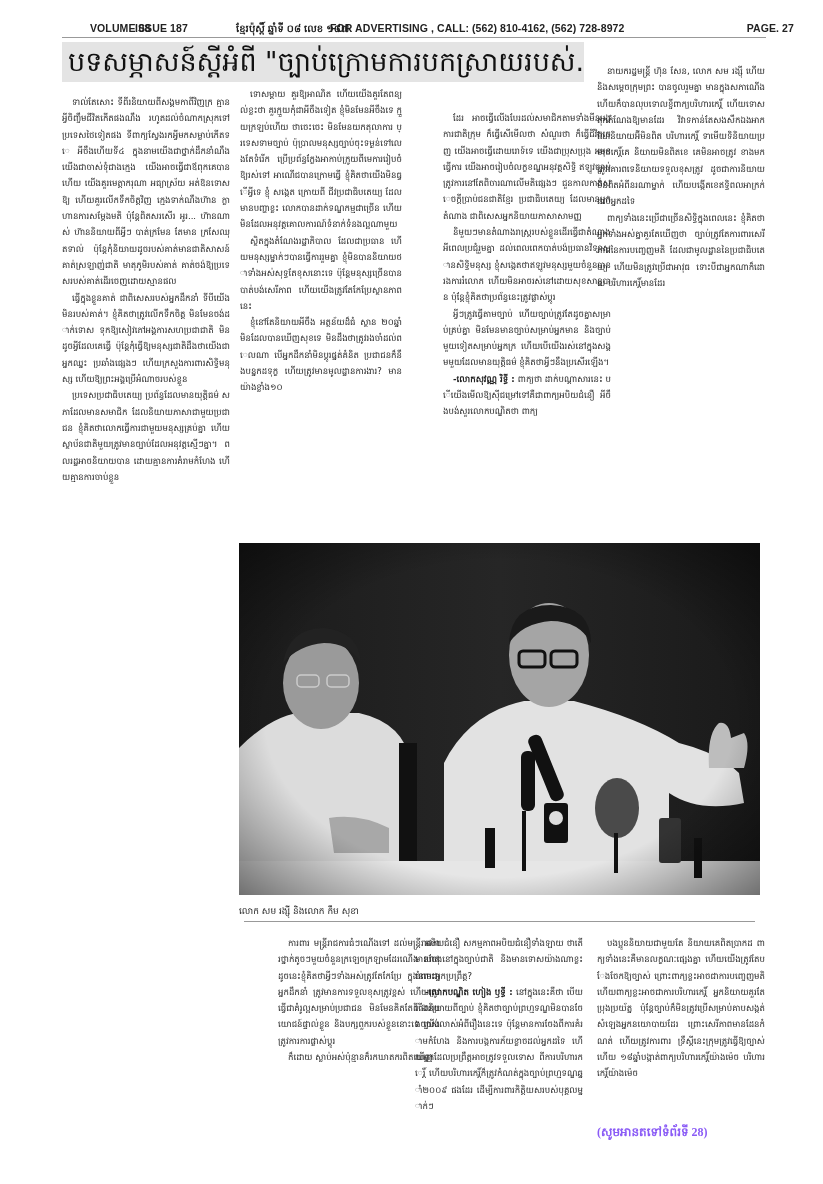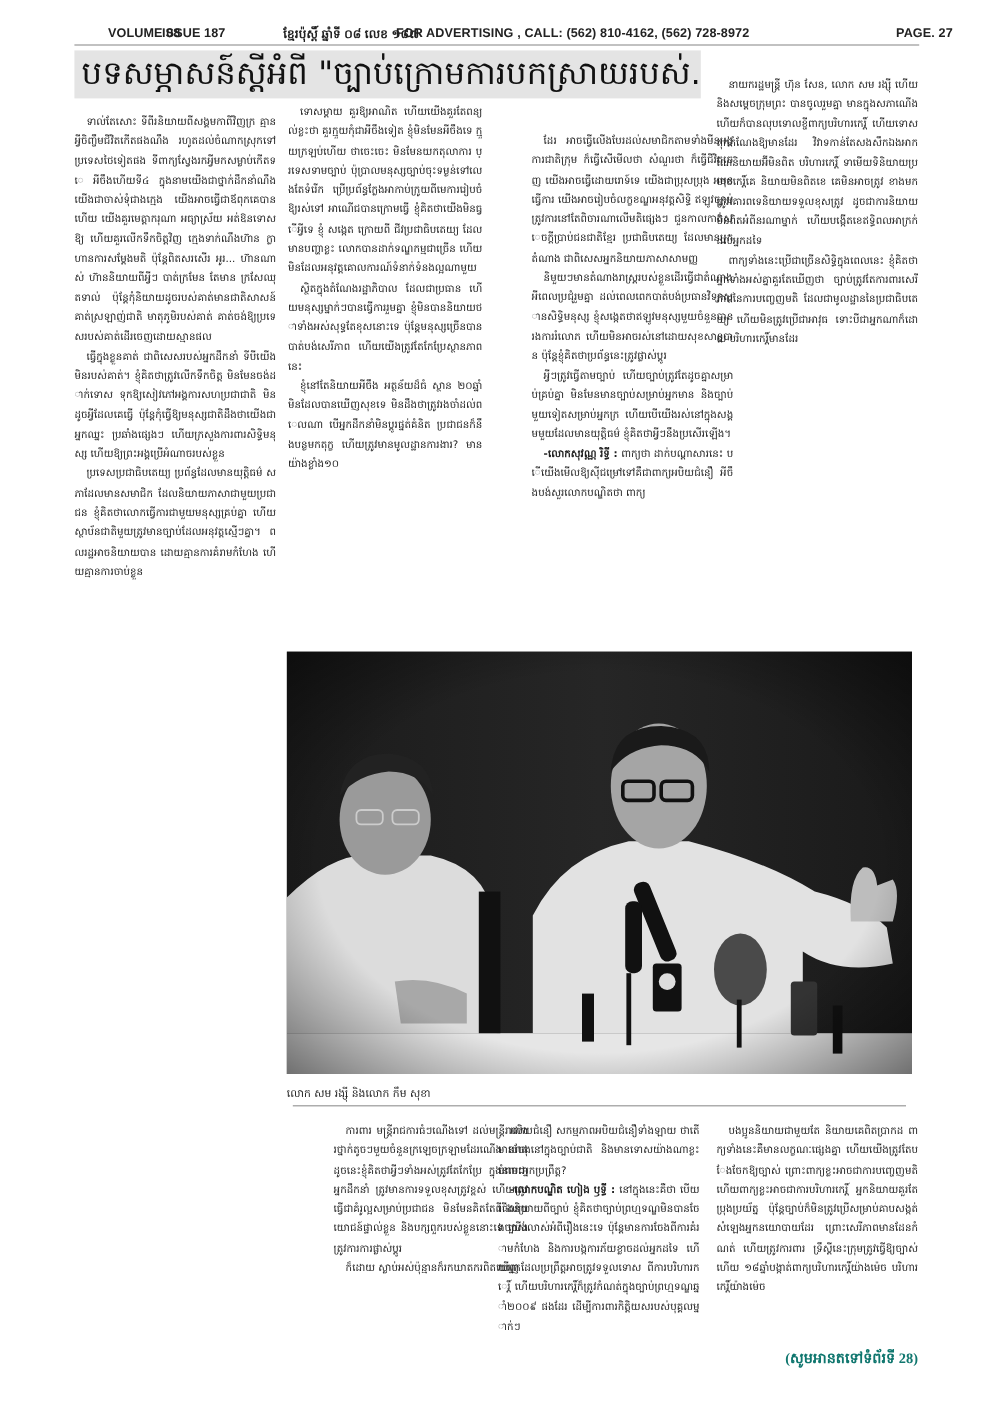--- a/index.html
+++ b/index.html
@@ -37,22 +37,22 @@
   .c4-bot { left: 597px; top: 935px; width: 168px; height: 184px; }
 
   .photo { position: absolute; left: 239px; top: 543px; width: 521px; height: 352px; background: #1c1c1c;
            overflow: hidden; }
   .photo svg { display: block; }
 
   .caption { position: absolute; left: 239px; top: 905px; width: 521px; text-align: left; font-size: 9px;
              color: #222; }
   .caption-rule { position: absolute; left: 244px; top: 921px; width: 511px; height: 1px; background: #999; }
 
-  .continued { position: absolute; left: 597px; top: 1124px; width: 168px; text-align: right;
-               font-family: "Liberation Serif", serif; font-weight: bold; font-size: 12px; color: #0f766e; }
+  .continued { position: absolute; left: 597px; top: 1124px; width: 168px; text-align: left;
+               font-family: "Liberation Serif", serif; font-weight: bold; font-size: 12px; color: #8b5cf6; }
 </style>
 </head>
 <body>
 
 <div class="masthead">
   <span class="mh-vol">VOLUME 08</span>
   <span class="mh-issue">ISSUE 187</span>
   <span class="mh-khmer">ខ្មែរប៉ុស្ដិ៍ ឆ្នាំទី ០៨ លេខ ១៨៧</span>
   <span class="mh-ad">FOR ADVERTISING ,  CALL: (562) 810-4162, (562) 728-8972</span>
   <span class="mh-page">PAGE. 27</span>
@@ -64,21 +64,21 @@
 </div>
 
 <div class="col c1-top">
     <p>ទាល់តែសោះ ទីពីរនិយាយពីសង្គមកាពីវិញក្រ គ្មានអ្វីចិញ្ចឹមជីវិតកើតផងណឹង រហូតដល់ចំណាកស្រុកទៅប្រទេសថៃទៀតផង ទីពាក្យស្វែងរកអ្វីមកសម្លាប់កើតទេ អីចឹងហើយទី៤ ក្នុងនាមយើងជាថ្នាក់ដឹកនាំណឹង យើងជាចាស់ទុំជាងក្មេង យើងអាចធ្វើជាឪពុកគេបានហើយ យើងគួរមេត្តាករុណា អធ្យាស្រ័យ អត់ឱនទោសឱ្យ ហើយគួរលើកទឹកចិត្តវិញ ក្មេងទាក់ណឹងហ៊ាន ក្លាហានការសម្ដែងមតិ ប៉ុន្តែពិតសរសើរ អូរ... ហ៊ានណាស់ ហ៊ាននិយាយពីអ្វីៗ បាត់ក្រមែន តែមាន ក្រសែឈុតទាល់ ប៉ុន្តែកុំនិយាយដូចរបស់គាត់មានជាតិសាសន៍ គាត់ស្រឡាញ់ជាតិ មាតុភូមិរបស់គាត់ គាត់ចង់ឱ្យប្រទេសរបស់គាត់ដើរចេញដោយស្មានផល</p>
     <p>ធ្វើក្នុងខ្លួនគាត់ ជាពិសេសរបស់អ្នកដឹកនាំ ទីបីយើងមិនរបស់គាត់។ ខ្ញុំគិតថាត្រូវលើកទឹកចិត្ត មិនមែនចង់ដាក់ទោស ទុកឱ្យសៀវភៅអង្គការសហប្រជាជាតិ មិនដូចអ្វីដែលគេធ្វើ ប៉ុន្តែកុំធ្វើឱ្យមនុស្សជាតិដឹងថាយើងជាអ្នកឈ្នះ ប្រឆាំងផ្សេងៗ ហើយក្រសួងការពារសិទ្ធិមនុស្ស ហើយឱ្យព្រះអង្គប្រើអំណាចរបស់ខ្លួន</p>
     <p>ប្រទេសប្រជាធិបតេយ្យ ប្រព័ន្ធដែលមានយុត្តិធម៌ សភាដែលមានសមាជិក ដែលនិយាយភាសាជាមួយប្រជាជន ខ្ញុំគិតថាលោកធ្វើការជាមួយមនុស្សគ្រប់គ្នា ហើយស្ថាប័នជាតិមួយត្រូវមានច្បាប់ដែលអនុវត្តស្មើៗគ្នា។ ពលរដ្ឋអាចនិយាយបាន ដោយគ្មានការគំរាមកំហែង ហើយគ្មានការចាប់ខ្លួន</p>
   </div>
 <div class="col c2-top">
     <p>ទោសម្ដាយ គួរឱ្យអាណិត ហើយយើងគួរតែពន្យល់ខ្លះថា គួរក្មួយកុំជាអីចឹងទៀត ខ្ញុំមិនមែនអីចឹងទេ ក្មួយក្រឡប់ហើយ ថាចេះចេះ មិនមែនយកតុលាការ ប្រទេសទាមច្បាប់ ប៉ុប្រាលមនុស្សច្បាប់ចុះទម្ងន់ទៅលេងតែទំរើក ប្រើប្រព័ន្ធក្លែងអាកាប់ក្រូយពីមេការរៀបចំ ឱ្យរស់ទៅ អាណើជបានក្រោមធ្វើ ខ្ញុំគិតថាយើងមិនធ្វើអ្វីទេ ខ្ញុំ សង្កេត ក្រោយពី ជីវប្រជាធិបតេយ្យ ដែលមានបញ្ហាខ្លះ លោកបានដាក់ទណ្ឌកម្មជាច្រើន ហើយមិនដែលអនុវត្តគោលការណ៍ទំនាក់ទំនងល្អណាមួយ</p>
     <p>ស្ថិតក្នុងតំណែងរដ្ឋាភិបាល ដែលជាប្រធាន ហើយមនុស្សម្នាក់ៗបានធ្វើការរួមគ្នា ខ្ញុំមិនបាននិយាយថាទាំងអស់សុទ្ធតែខុសនោះទេ ប៉ុន្តែមនុស្សច្រើនបានបាត់បង់សេរីភាព ហើយយើងត្រូវតែកែប្រែស្ថានភាពនេះ</p>
-    <p>ខ្ញុំនៅតែនិយាយអីចឹង អត្ថន័យដ៏ធំ ស្ថាន ២០ឆ្នាំ មិនដែលបានឃើញសុខទេ មិនដឹងថាត្រូវរងចាំដល់ពេលណា បើអ្នកដឹកនាំមិនប្ដូរផ្នត់គំនិត ប្រជាជនក៏នឹងបន្ងមកតុក្ខ ហើយត្រូវមានមូលដ្ឋានការងារ? មានយ៉ាងខ្លាំង១០</p>
+    <p>ខ្ញុំនៅតែនិយាយអីចឹង អត្ថន័យដ៏ធំ ស្ថាន ២០ឆ្នាំ មិនដែលបានឃើញសុខទេ មិនដឹងថាត្រូវរងចាំដល់ពេលណា បើអ្នកដឹកនាំមិនប្ដូរផ្នត់គំនិត ប្រជាជនក៏នឹងបន្នកដទុក្ខ ហើយត្រូវមានមូលដ្ឋានការងារ? មានយ៉ាងខ្លាំង១០</p>
   </div>
 <div class="col c3-top">
     <p>ដែរ អាចធ្វើលើងបែរដល់សមាជិកតាមទាំងមីនអង្គការជាតិក្រុម ក៏ធ្វើសើមើលថា សំណួរថា ក៏ធ្វើជីវិតចេញ យើងអាចធ្វើដោយរោទ៍ទេ យើងជាប្រុសប្រុង អមុខធ្វើការ យើងអាចរៀបចំលក្ខខណ្ឌអនុវត្តសិទ្ធិ ឥឡូវច្បាប់ត្រូវការនៅតែពិចារណាលើមតិផ្សេងៗ ជួនកាលកាត់សេចក្ដីប្រាប់ជនជាតិខ្មែរ ប្រជាធិបតេយ្យ ដែលមានអ្នកតំណាង ជាពិសេសអ្នកនិយាយភាសាសាមញ្ញ</p>
     <p>និមួយៗមានតំណាងរាស្ត្ររបស់ខ្លួនដើរធ្វើជាតំណាងអីពេលប្រជុំរួមគ្នា ដល់ពេលពេកបាត់បង់ប្រធានវិទ្យាស្ថានសិទ្ធិមនុស្ស ខ្ញុំសង្កេតថាឥឡូវមនុស្សមួយចំនួនបានរងការរំលោភ ហើយមិនអាចរស់នៅដោយសុខសាន្តបាន ប៉ុន្តែខ្ញុំគិតថាប្រព័ន្ធនេះត្រូវផ្លាស់ប្ដូរ</p>
     <p>អ្វីៗត្រូវធ្វើតាមច្បាប់ ហើយច្បាប់ត្រូវតែដូចគ្នាសម្រាប់គ្រប់គ្នា មិនមែនមានច្បាប់សម្រាប់អ្នកមាន និងច្បាប់មួយទៀតសម្រាប់អ្នកក្រ ហើយបើយើងរស់នៅក្នុងសង្គមមួយដែលមានយុត្តិធម៌ ខ្ញុំគិតថាអ្វីៗនឹងប្រសើរឡើង។</p>
     <p><span class="speaker">-លោកសុវណ្ណ រិទ្ធី : </span>ពាក្យថា ដាក់បណ្ដាសារនេះ បើយើងមើលឱ្យស៊ីជម្រៅទៅគឺជាពាក្យអបិយជំនឿ អីចឹងបង់សួរលោកបណ្ឌិតថា ពាក្យ</p>
   </div>
 <div class="col c4-top">
     <p>នាយករដ្ឋមន្ត្រី ហ៊ុន សែន, លោក សម រង្ស៊ី ហើយនិងសម្ដេចក្រុមព្រះ បានចូលរួមគ្នា មានក្នុងសភាណើង ហើយក៏បានលុបទោលខ្ចីពាក្យបរិហារកេរ្តិ៍ ហើយទោសតុកកំណែងឱ្យមានដែរ វិវាទកាន់តែសងសឹកឯងអាកណែនិយាយអ៊ីមិនពិត បរិហារកេរ្តិ៍ ទាមើយទិនិយាយប្រមាថកេរ្តិ៍គេ និយាយមិនពិតខេ គេមិនអាចត្រូវ ខាងមកត្រូវគោរពទេនិយាយទទួលខុសត្រូវ ដូចជាការនិយាយមិនពិតអំពីនរណាម្នាក់ ហើយបង្កើតខេឥទ្ធិពលអាក្រក់ដល់អ្នកដទៃ</p>
     <p>ពាក្យទាំងនេះប្រើជាច្រើនសិទ្ធិក្នុងពេលនេះ ខ្ញុំគិតថាអ្នកទាំងអស់គ្នាគួរតែឃើញថា ច្បាប់ត្រូវតែការពារសេរីភាពនៃការបញ្ចេញមតិ ដែលជាមូលដ្ឋាននៃប្រជាធិបតេយ្យ ហើយមិនត្រូវប្រើជាអាវុធ ទោះបីជាអ្នកណាក៏ដោយ បរិហារកេរ្តិ៍មានដែរ</p>

